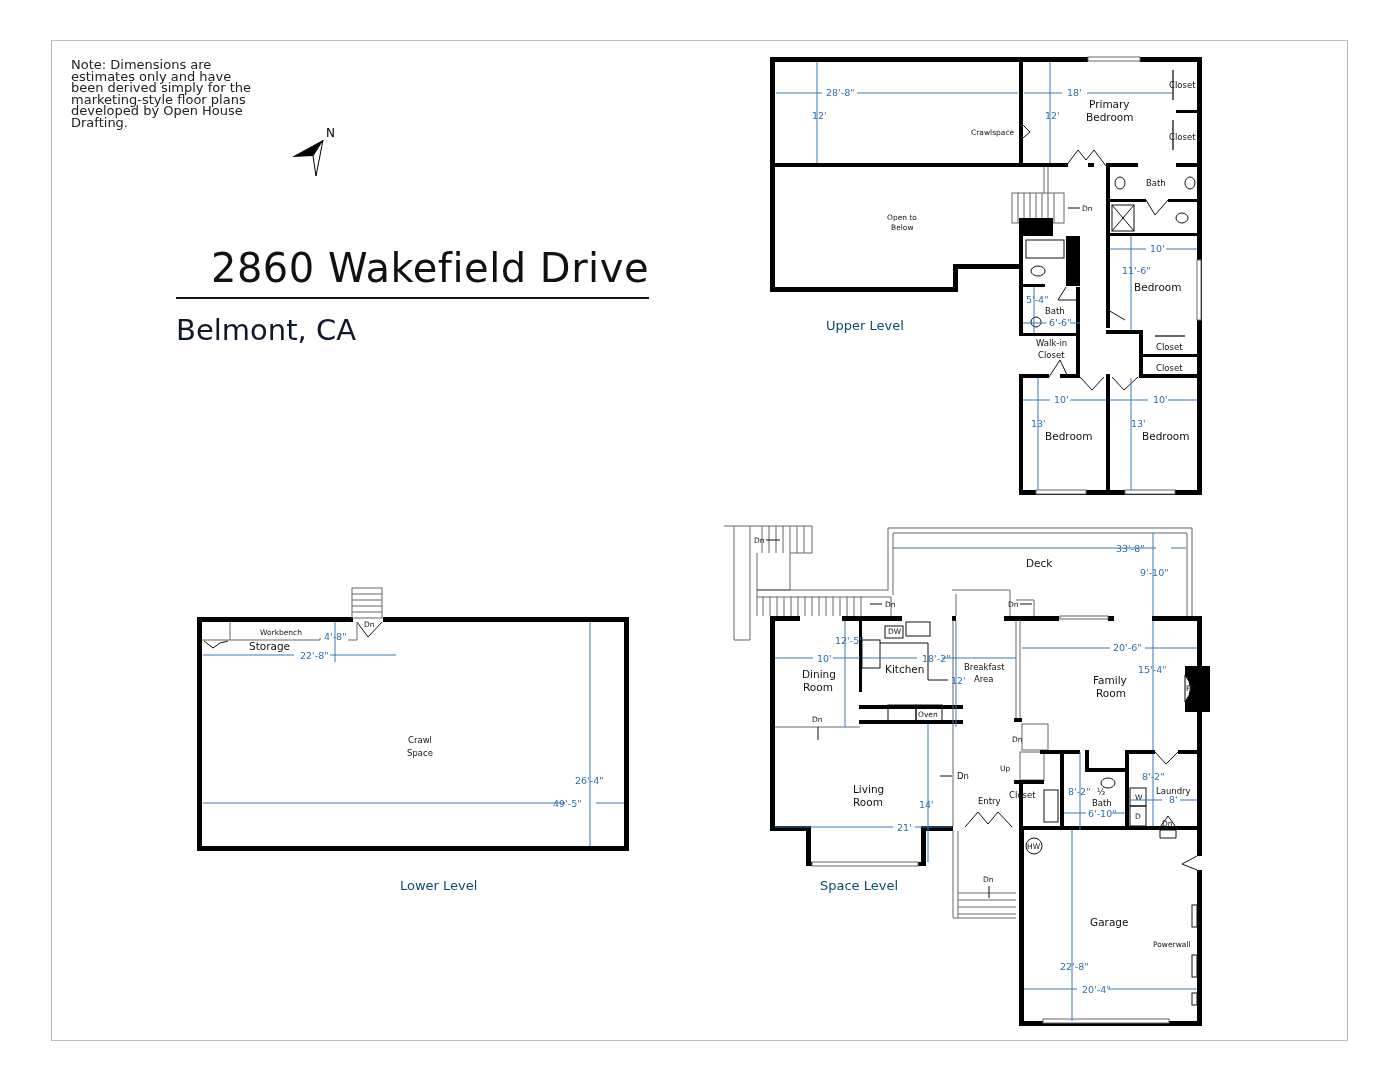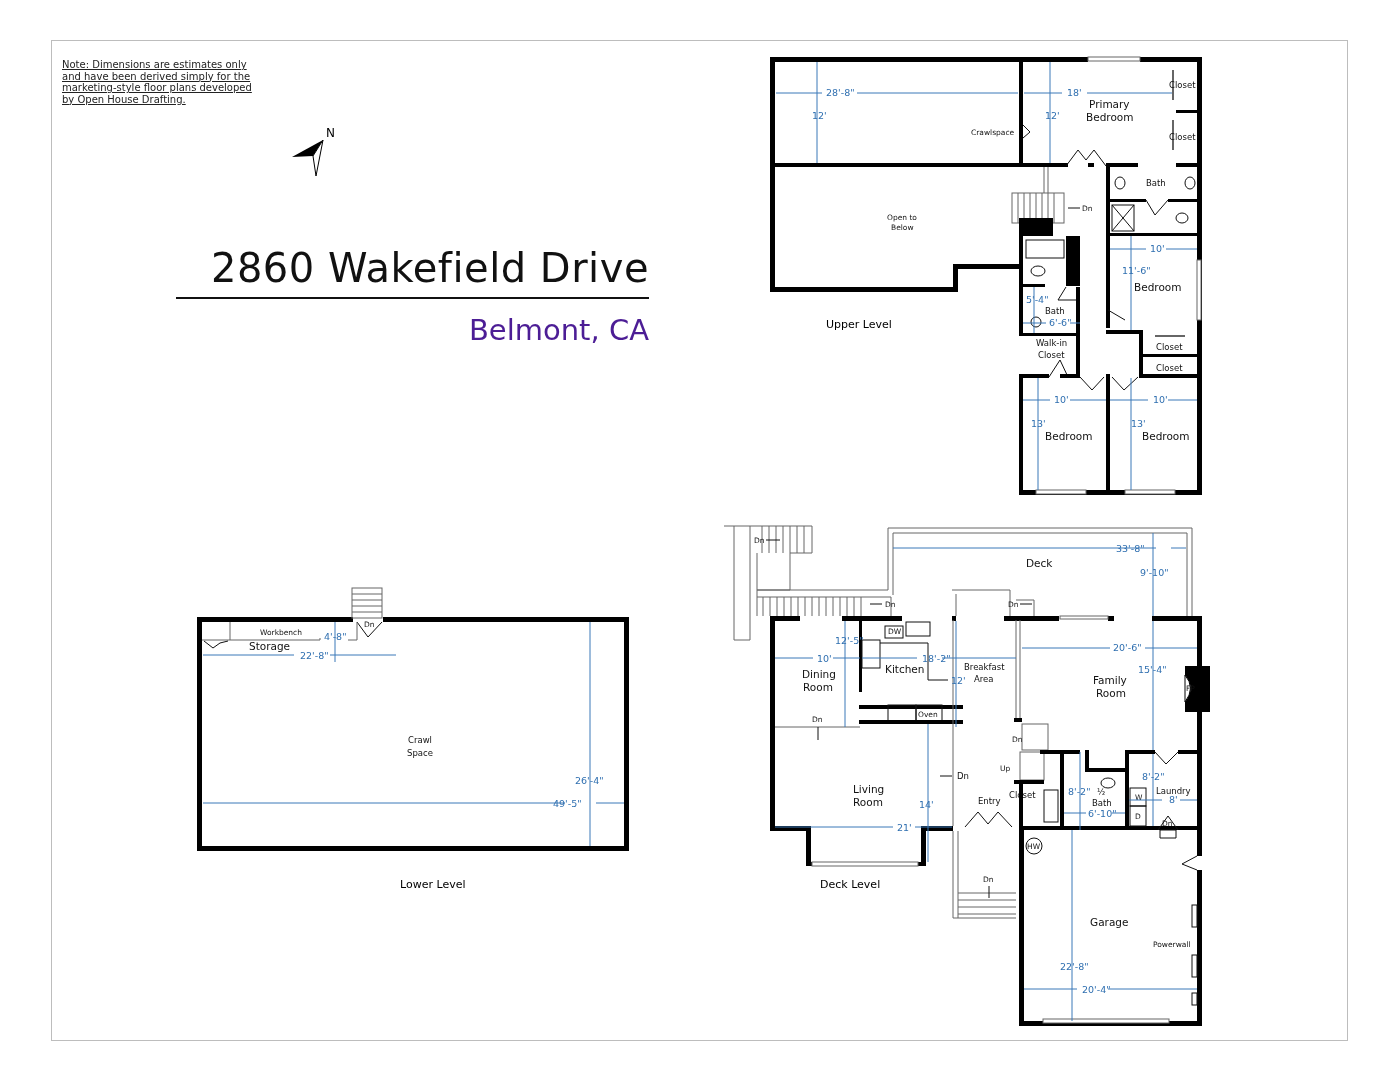--- a/index.html
+++ b/index.html
@@ -1,25 +1,25 @@
 <!DOCTYPE html>
 <html><head>
 <meta charset="utf-8">
 <style>
   html, body { margin: 0; padding: 0; background: #ffffff; }
   body { width: 1398px; height: 1080px; position: relative; overflow: hidden;
          font-family: "DejaVu Sans", "Liberation Sans", sans-serif; color: #111; }
   .sheet { position: absolute; left: 51px; top: 40px; width: 1297px; height: 1001px;
            border: 1px solid #bdbdbd; box-sizing: border-box; }
-  .note { position: absolute; left: 62px; top: 59px; width: 190px; font-size: 10px; line-height: 11.5px; color: #222; text-decoration: underline; }
+  .note { position: absolute; left: 71px; top: 59px; width: 190px; font-size: 13px; line-height: 11.5px; color: #222; }
   .title { position: absolute; left: 176px; top: 243px; width: 473px; text-align: right;
            font-size: 40px; font-weight: 400; letter-spacing: 0.5px; color: #111; line-height: 50px; }
   .title-rule { position: absolute; left: 176px; top: 297px; width: 473px; height: 1.5px; background: #111; }
-  .subtitle { position: absolute; left: 176px; top: 313px; width: 473px; text-align: right; font-size: 29px; color: #4c1d95; }
-  .level-label { position: absolute; font-size: 11px; color: #000000; white-space: nowrap; }
+  .subtitle { position: absolute; left: 176px; top: 313px; width: 473px; text-align: left; font-size: 29px; color: #0f172a; }
+  .level-label { position: absolute; font-size: 13px; color: #0c4a6e; white-space: nowrap; }
   svg.plan { position: absolute; left: 0; top: 0; }
   .room { font-size: 10.5px; fill: #111; }
   .small { font-size: 8.5px; fill: #111; }
   .tiny { font-size: 7.5px; fill: #111; }
   .dim { font-size: 9.5px; fill: #2f6fb0; }
   .dimline { stroke: #3a78b8; stroke-width: 1; fill: none; }
   .wall { fill: #000; }
   .thin { stroke: #666; stroke-width: 1; fill: none; }
   .thinb { stroke: #111; stroke-width: 1; fill: none; }
 </style>
@@ -29,21 +29,21 @@
 <div class="sheet"></div>
 
 <div class="note">Note: Dimensions are estimates only and have been derived simply for the marketing-style floor plans developed by Open House Drafting.</div>
 
 <div class="title">2860 Wakefield Drive</div>
 <div class="title-rule"></div>
 <div class="subtitle">Belmont, CA</div>
 
 <div class="level-label" style="left:826px;top:318px;">Upper Level</div>
 <div class="level-label" style="left:368px;top:878px;margin-left:32px;">Lower Level</div>
-<div class="level-label" style="left:820px;top:878px;">Deck Level</div>
+<div class="level-label" style="left:820px;top:878px;">Space Level</div>
 
 <svg class="plan" width="1398" height="1080" viewBox="0 0 1398 1080" xmlns="http://www.w3.org/2000/svg">
 
   <g>
     <polygon points="292,157 323,140 313,156" fill="#000"></polygon>
     <polygon points="323,140 313,156 316,176" fill="#fff" stroke="#000" stroke-width="1"></polygon>
     <text x="326" y="137" font-size="12" fill="#000">N</text>
   </g>
 
   <g>

